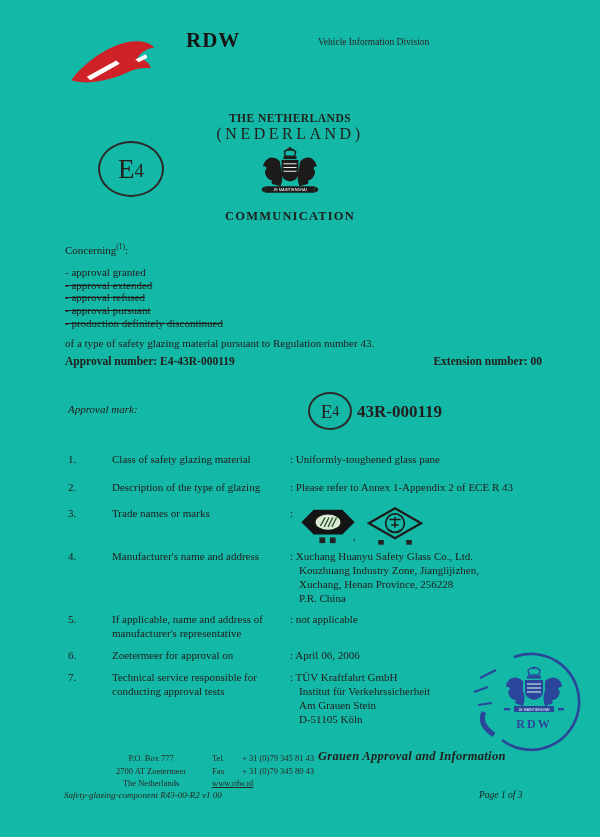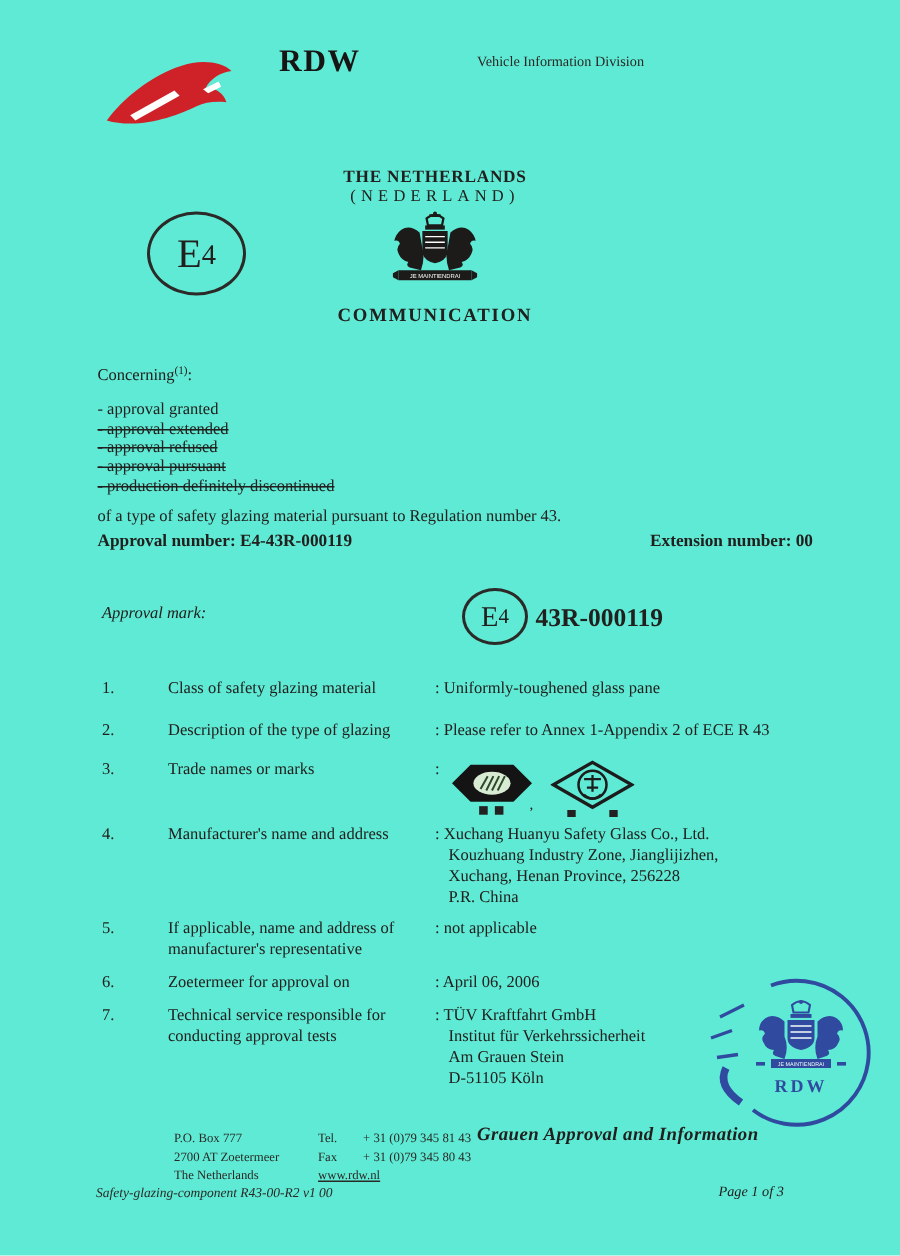--- a/index.html
+++ b/index.html
@@ -1,27 +1,27 @@
 <!DOCTYPE html>
 <html><head>
 <meta charset="utf-8">
 <style>
   html,body{margin:0;padding:0;background:#ffffff;}
   .page{
-    position:relative;width:600px;height:837px;background:#5eead4;
+    position:relative;width:600px;height:837px;background:#14b8a6;
     font-family:"Liberation Serif","DejaVu Serif",serif;color:#21201e;overflow:hidden;
   }
   
   .logo{position:absolute;left:66px;top:36px;width:104px;height:54px;}
   .rdw-text{position:absolute;left:186px;top:28px;font-size:21px;font-weight:600;letter-spacing:1px;color:#161513;}
   .division{position:absolute;left:318px;top:37px;font-size:9.5px;color:#2a2825;}
   
   .title-block{position:absolute;left:100px;top:112px;width:380px;text-align:center;}
   .country{font-size:11.5px;font-weight:bold;letter-spacing:.5px;}
-  .country-native{font-size:11px;letter-spacing:3.5px;margin-top:1px;}
+  .country-native{font-size:16px;letter-spacing:3.5px;margin-top:1px;}
   .arms{display:block;margin:3px auto 0;}
   .doc-type{font-size:12.5px;font-weight:bold;letter-spacing:1.2px;margin-top:5px;}
   
   .e-badge{border:2px solid #2b2a28;border-radius:50%;display:flex;align-items:center;justify-content:center;background:transparent;}
   .e-badge-large{position:absolute;left:98px;top:141px;width:62px;height:52px;}
   .e-badge-large .e{font-size:27px;line-height:1;}
   .e-badge-large .n{font-size:19px;line-height:1;margin-top:3px;}
   .e-badge-small{position:absolute;left:308px;top:392px;width:40px;height:34px;}
   .e-badge-small .e{font-size:19px;line-height:1;}
   .e-badge-small .n{font-size:14px;line-height:1;margin-top:2px;}
@@ -41,21 +41,21 @@
   .item .num{padding-left:3px;}
   .item .label{white-space:pre-line;}
   .item .value{white-space:pre-line;padding-left:9px;text-indent:-9px;}
   .r1{top:452px;} .r2{top:480px;} .r3{top:506px;} .r4{top:549px;}
   .r5{top:612px;} .r6{top:648px;} .r7{top:670px;}
   .logos{display:inline-flex;align-items:flex-start;gap:4px;vertical-align:top;margin-left:6px;}
   .logo-sep{font-size:10px;align-self:flex-end;margin:0 1px 2px 1px;}
   
   .stamp{position:absolute;left:466px;top:648px;width:134px;height:118px;opacity:.92;}
   
-  .addr{position:absolute;left:116px;top:752px;font-size:8.5px;line-height:12.5px;white-space:pre-line;color:#2a2926;}
+  .addr{position:absolute;left:116px;top:752px;font-size:8.5px;line-height:12.5px;white-space:pre-line;color:#2a2926;text-align:center;}
   .telgrid{position:absolute;left:212px;top:752px;font-size:8.5px;line-height:12.5px;display:grid;grid-template-columns:24px auto;column-gap:6px;color:#2a2926;}
   .website{text-decoration:underline;grid-column:1 / span 2;}
   .department{position:absolute;left:318px;top:749px;font-size:12.5px;font-style:italic;font-weight:bold;letter-spacing:.3px;}
   .doc-ref{position:absolute;left:64px;top:790px;font-size:9px;font-style:italic;color:#2a2926;}
   .page-num{position:absolute;left:479px;top:790px;font-size:9.5px;font-style:italic;color:#1f1e1c;}
 </style>
 </head>
 <body>
 
 <div class="page">

